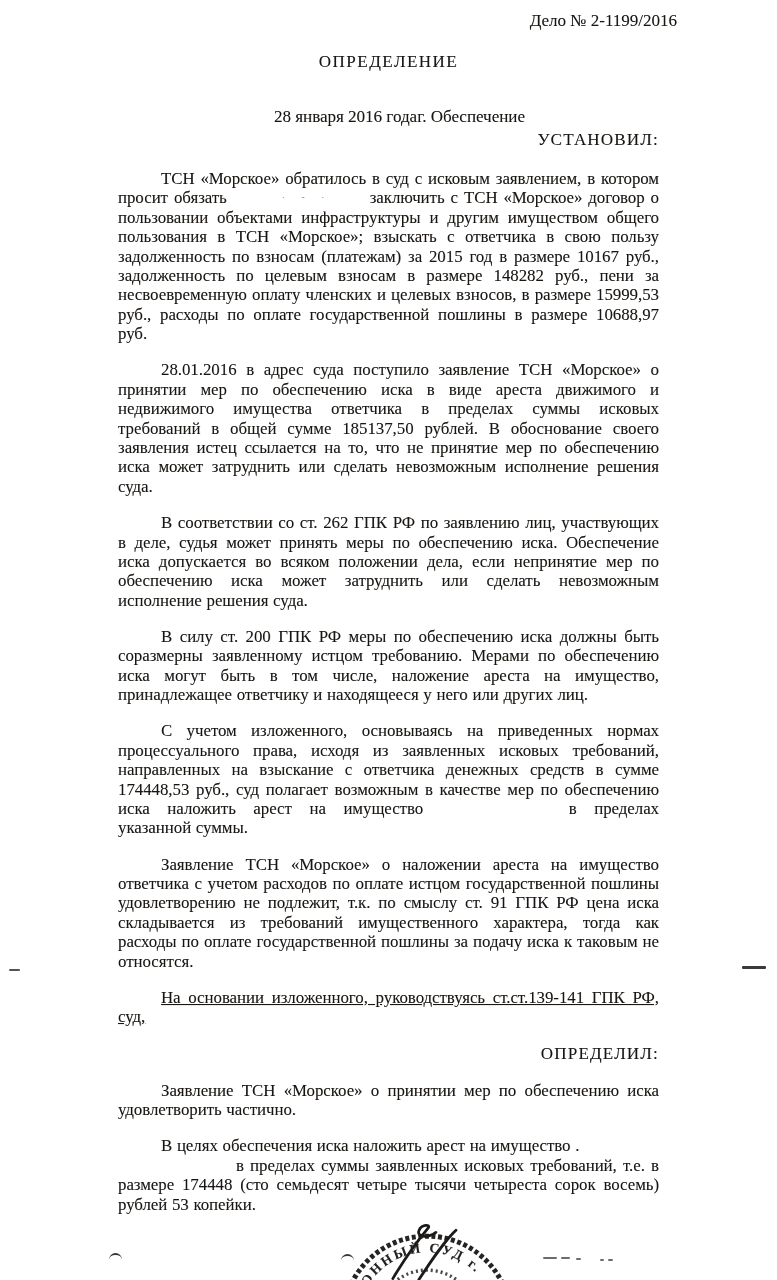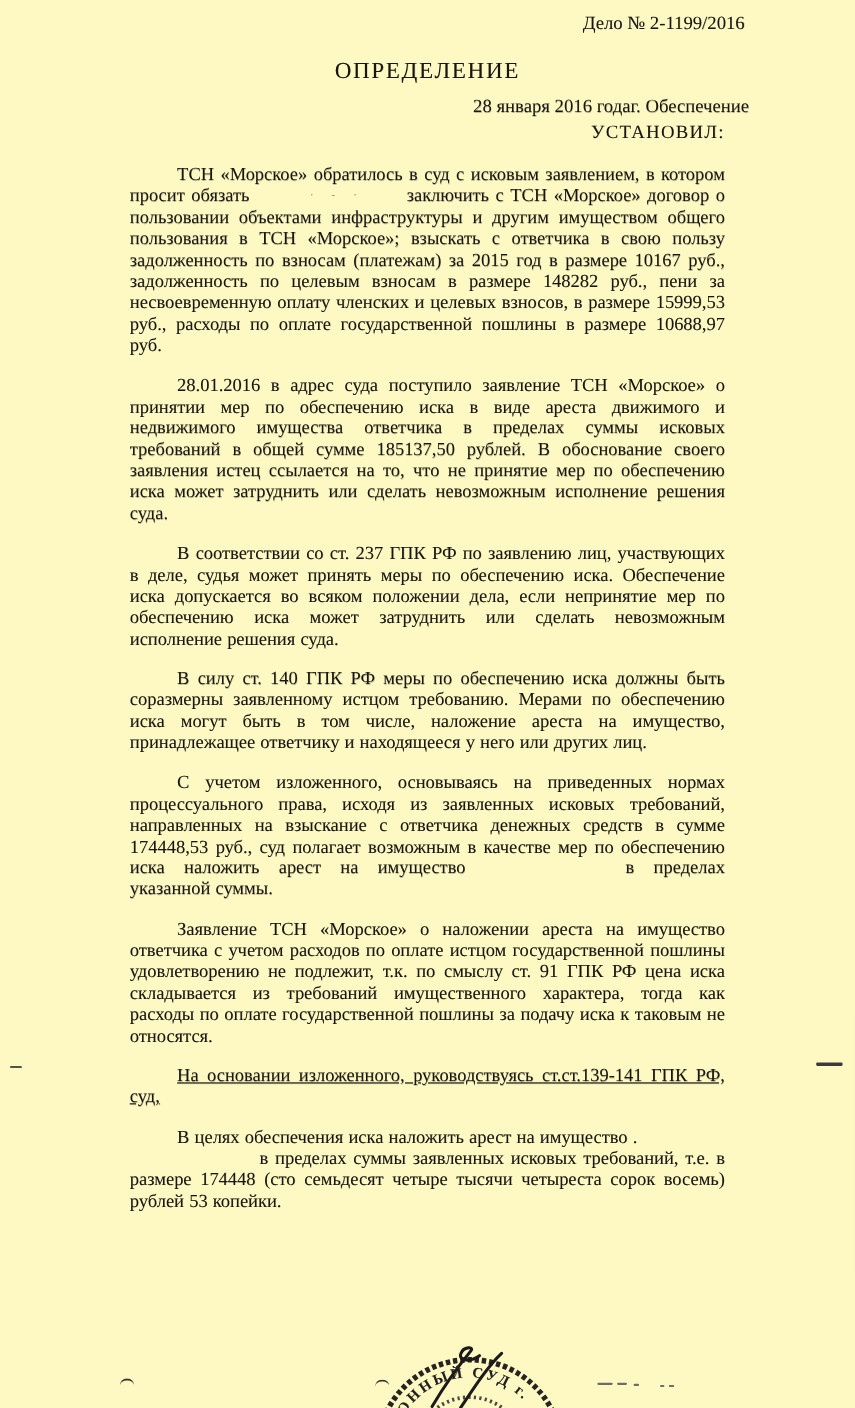--- a/index.html
+++ b/index.html
@@ -3,28 +3,28 @@
 <meta charset="utf-8">
 <style>
   html,body { margin:0; padding:0; }
   body {
     width:777px; height:1280px;
     background:#e9e9e9;
     font-family:"Liberation Serif", serif;
   }
   .page {
     position:relative; width:777px; height:1280px;
-    background:#fef9c3; overflow:hidden;
+    background:#ffffff; overflow:hidden;
     color:#181512;
     text-shadow:0.3px 0.3px 0.5px rgba(40,35,30,0.30);
   }
   .content { position:absolute; left:118px; top:0; width:541px; }
   .case-number { padding-top:11px; font-size:17px; text-align:right; margin-right:-18px; }
-  .doc-title { margin-top:21px; text-align:center; font-size:21px; letter-spacing:1.5px; }
-  .date-row { display:flex; justify-content:flex-end; margin-top:10px; font-size:17px; margin-right:-22px; }
+  .doc-title { margin-top:21px; text-align:center; font-size:17px; letter-spacing:1.5px; }
+  .date-row { display:flex; justify-content:center; margin-top:35px; font-size:17px; margin-right:-22px; }
   .para {
     font-size:16.8px; line-height:19.4px;
     text-align:justify; text-indent:43px;
     hyphens:none; word-spacing:0.5px;
   }
   .intro { margin-top:15px; }
   .section-heading { text-align:right; font-size:17px; letter-spacing:1.2px; margin-top:3px; margin-bottom:19px; }
   .ruled-heading { margin-top:17px; margin-bottom:17px; }
   .basis { margin-top:17px;text-decoration:underline; }
   .redaction-gap {
@@ -65,27 +65,29 @@
     <div class="case-number">Дело № 2-1199/2016</div>
     <div class="doc-title">ОПРЕДЕЛЕНИЕ</div>
     <div class="date-row">
       <span>28 января 2016 года</span>
       <span>г. Обеспечение</span>
     </div>
     <div class="section-heading">УСТАНОВИЛ:</div>
     <div id="established-paras">
         <p class="para">ТСН «Морское» обратилось в суд с исковым заявлением, в котором просит обязать <span class="redaction-gap" style="width: 125px;">· - ·</span> заключить с ТСН «Морское» договор о пользовании объектами инфраструктуры и другим имуществом общего пользования в ТСН «Морское»; взыскать с ответчика в свою пользу задолженность по взносам (платежам) за 2015 год в размере 10167 руб., задолженность по целевым взносам в размере 148282 руб., пени за несвоевременную оплату членских и целевых взносов, в размере 15999,53 руб., расходы по оплате государственной пошлины в размере 10688,97 руб.</p>
         <p class="para">28.01.2016 в адрес суда поступило заявление ТСН «Морское» о принятии мер по обеспечению иска в виде ареста движимого и недвижимого имущества ответчика в пределах суммы исковых требований в общей сумме 185137,50 рублей. В обоснование своего заявления истец ссылается на то, что не принятие мер по обеспечению иска может затруднить или сделать невозможным исполнение решения суда.</p>
-        <p class="para">В соответствии со ст. 237 ГПК РФ по заявлению лиц, участвующих в деле, судья может принять меры по обеспечению иска. Обеспечение иска допускается во всяком положении дела, если непринятие мер по обеспечению иска может затруднить или сделать невозможным исполнение решения суда.</p>
-        <p class="para">В силу ст. 140 ГПК РФ меры по обеспечению иска должны быть соразмерны заявленному истцом требованию. Мерами по обеспечению иска могут быть в том числе, наложение ареста на имущество, принадлежащее ответчику и находящееся у него или других лиц.</p>
+        <p class="para">В соответствии со ст. 262 ГПК РФ по заявлению лиц, участвующих в деле, судья может принять меры по обеспечению иска. Обеспечение иска допускается во всяком положении дела, если непринятие мер по обеспечению иска может затруднить или сделать невозможным исполнение решения суда.</p>
+        <p class="para">В силу ст. 200 ГПК РФ меры по обеспечению иска должны быть соразмерны заявленному истцом требованию. Мерами по обеспечению иска могут быть в том числе, наложение ареста на имущество, принадлежащее ответчику и находящееся у него или других лиц.</p>
         <p class="para">С учетом изложенного, основываясь на приведенных нормах процессуального права, исходя из заявленных исковых требований, направленных на взыскание с ответчика денежных средств в сумме 174448,53 руб., суд полагает возможным в качестве мер по обеспечению иска наложить арест на имущество<span class="redaction-gap" style="width: 122px;"></span> в пределах указанной суммы.</p>
         <p class="para">Заявление ТСН «Морское» о наложении ареста на имущество ответчика с учетом расходов по оплате истцом государственной пошлины удовлетворению не подлежит, т.к. по смыслу ст. 91 ГПК РФ цена иска складывается из требований имущественного характера, тогда как расходы по оплате государственной пошлины за подачу иска к таковым не относятся.</p>
       </div>
     <p class="para basis">На основании изложенного, руководствуясь ст.ст.139-141 ГПК РФ, суд,</p>
+    <div class="section-heading ruled-heading">ОПРЕДЕЛИЛ:</div>
     <div id="ruled-paras">
+        <p class="para">Заявление ТСН «Морское» о принятии мер по обеспечению иска удовлетворить частично.</p>
         <p class="para">В целях обеспечения иска наложить арест на имущество .<br><span class="redaction-gap" style="width: 112px;"></span>в пределах суммы заявленных исковых требований, т.е. в размере 174448 (сто семьдесят четыре тысячи четыреста сорок восемь) рублей 53 копейки.</p>
       </div>
   </div>
 
   <div class="margin-dash dash-left"></div>
   <div class="margin-dash dash-right"></div>
   <div class="ink-mark ink-1"></div>
   <div class="ink-mark ink-2"></div>
   <div class="ink-mark ink-3"></div>
   <div class="ink-mark ink-4"></div>

